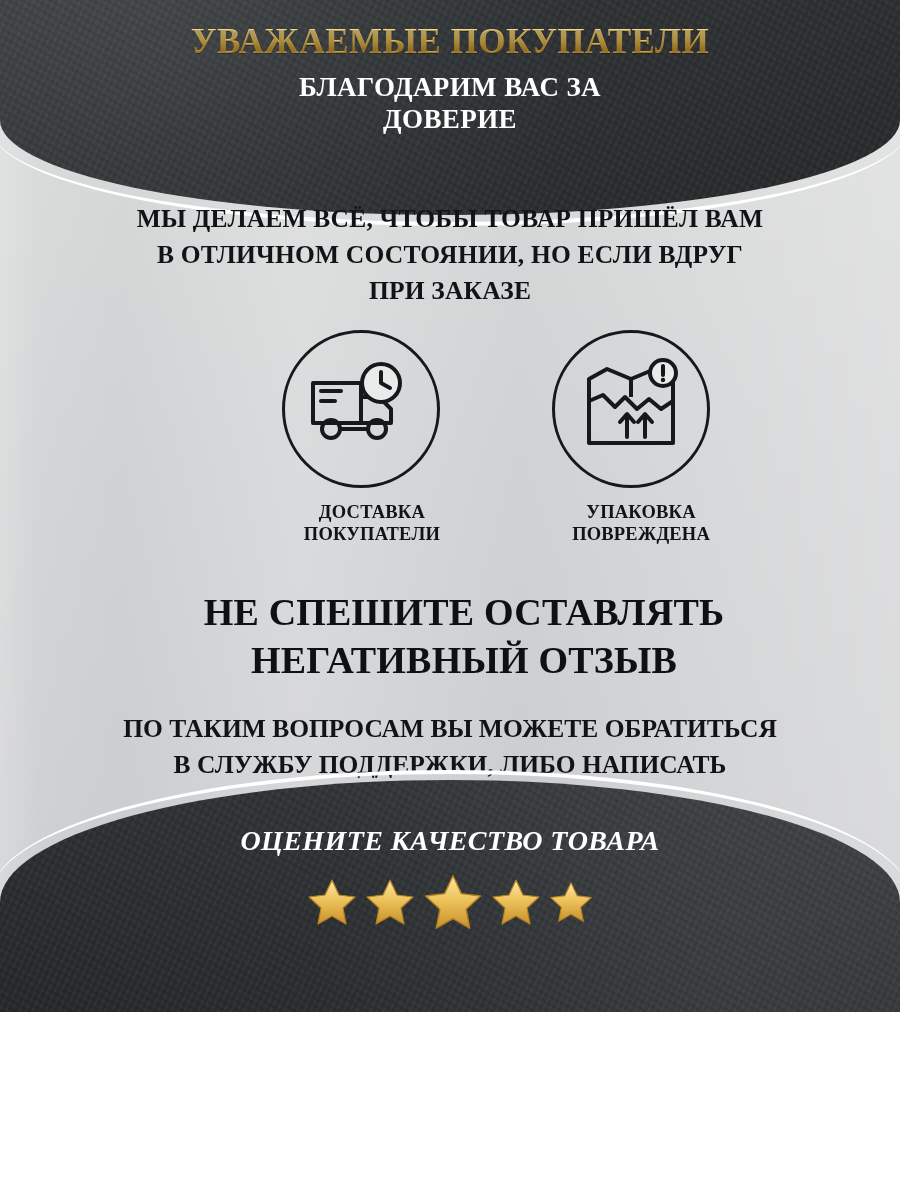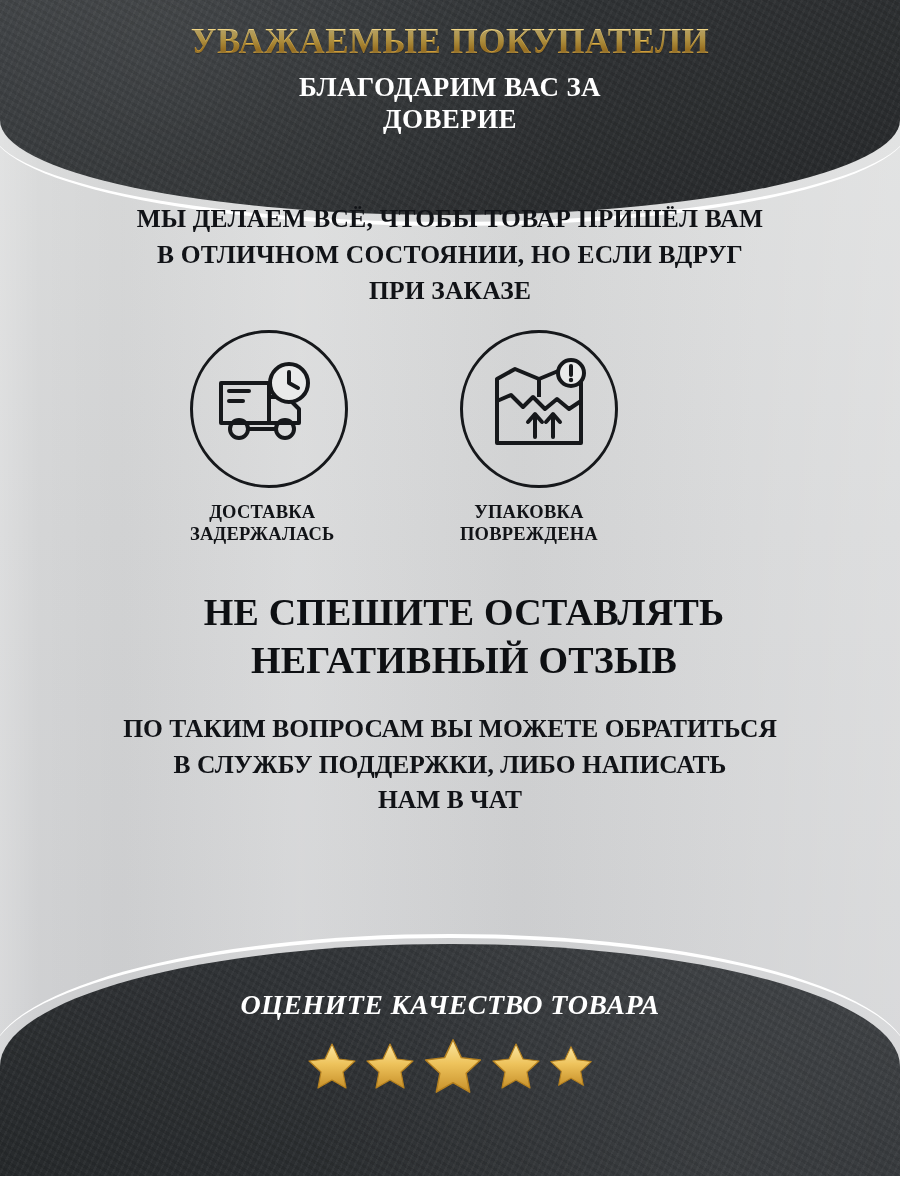--- a/index.html
+++ b/index.html
@@ -6,21 +6,21 @@
     margin: 0;
     padding: 0;
     background: #ffffff;
   }
   body {
     font-family: "Liberation Serif", serif;
   }
   .page {
     position: relative;
     width: 900px;
-    height: 1176px;
+    height: 1012px;
     overflow: hidden;
     background: #86efac;
   }
 
   
   .panel-bg {
     position: absolute;
     inset: 0;
     background: linear-gradient(180deg, #dcdddd 0%, #d4d5d6 45%, #cdced0 100%);
   }
@@ -116,21 +116,21 @@
     margin-top: 20px;
     display: flex;
     justify-content: center;
     align-items: flex-start;
     gap: 20px;
   }
   .icon-block {
     width: 250px;
     display: flex;
     flex-direction: column;
-    align-items: flex-start;
+    align-items: flex-end;
   }
   .icon-circle {
     width: 152px;
     height: 152px;
     border-radius: 50%;
     border: 3px solid #16181b;
     display: flex;
     align-items: center;
     justify-content: center;
     background: transparent;
@@ -262,21 +262,21 @@
               <circle cx="70" cy="68" r="9" stroke="#16181b" stroke-width="4" fill="none"></circle>
               <path d="M33 68 H61" stroke="#16181b" stroke-width="4"></path>
 
               <circle cx="74" cy="22" r="19" stroke="#16181b" stroke-width="4" fill="#e9eaea"></circle>
               <path d="M74 11 V22 L83 27" stroke="#16181b" stroke-width="4" stroke-linecap="round" stroke-linejoin="round"></path>
             </svg>
           </span>
         </div>
         <div class="icon-caption">
           <span>ДОСТАВКА</span><br>
-          <span>ЗАДЕРЖАЛАСЬ</span>
+          <span>ПОКУПАТЕЛИ</span>
         </div>
       </div>
 
 
       <div class="icon-block">
         <div class="icon-circle">
           <span>
             <svg width="104" height="100" viewBox="0 0 104 100" fill="none" xmlns="http://www.w3.org/2000/svg">
 
               <path d="M10 22 L28 12 L52 22 L76 12 L94 22 L94 86 L10 86 Z" stroke="#16181b" stroke-width="4" stroke-linejoin="round" fill="none"></path>

